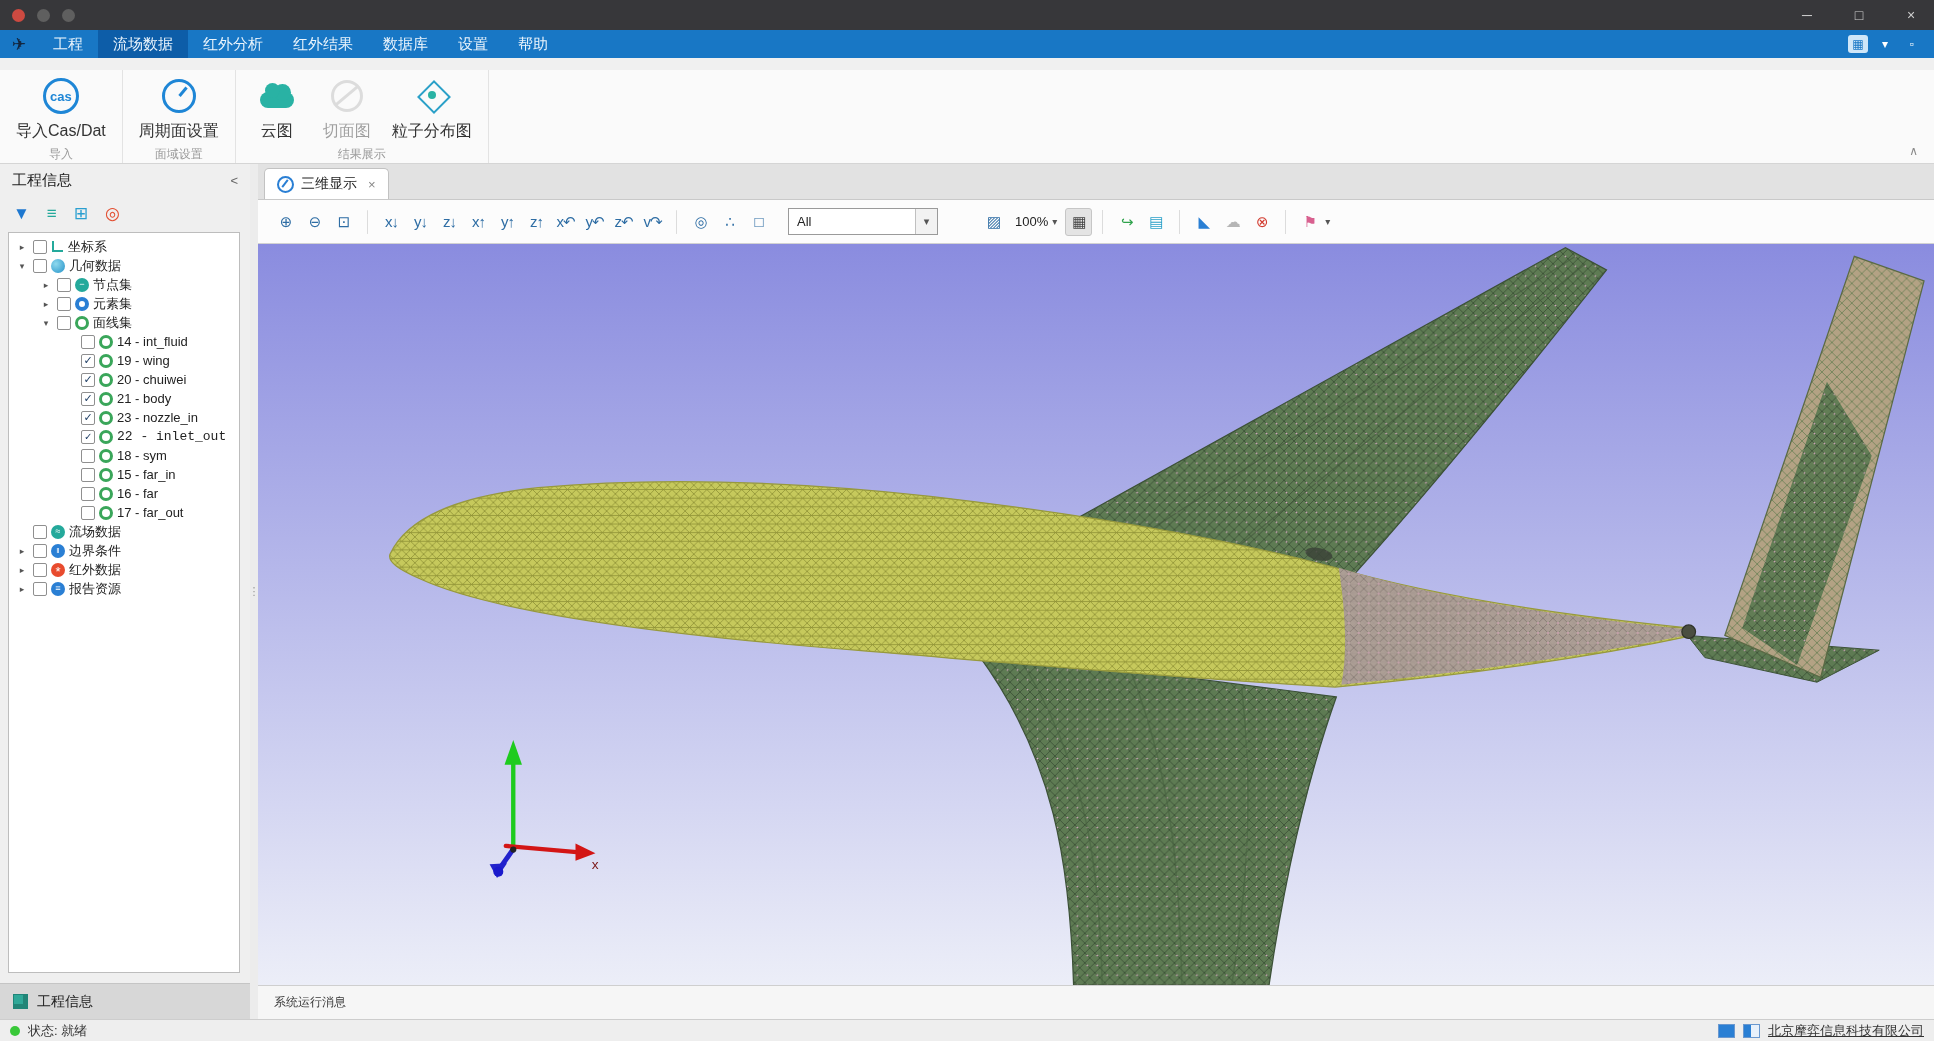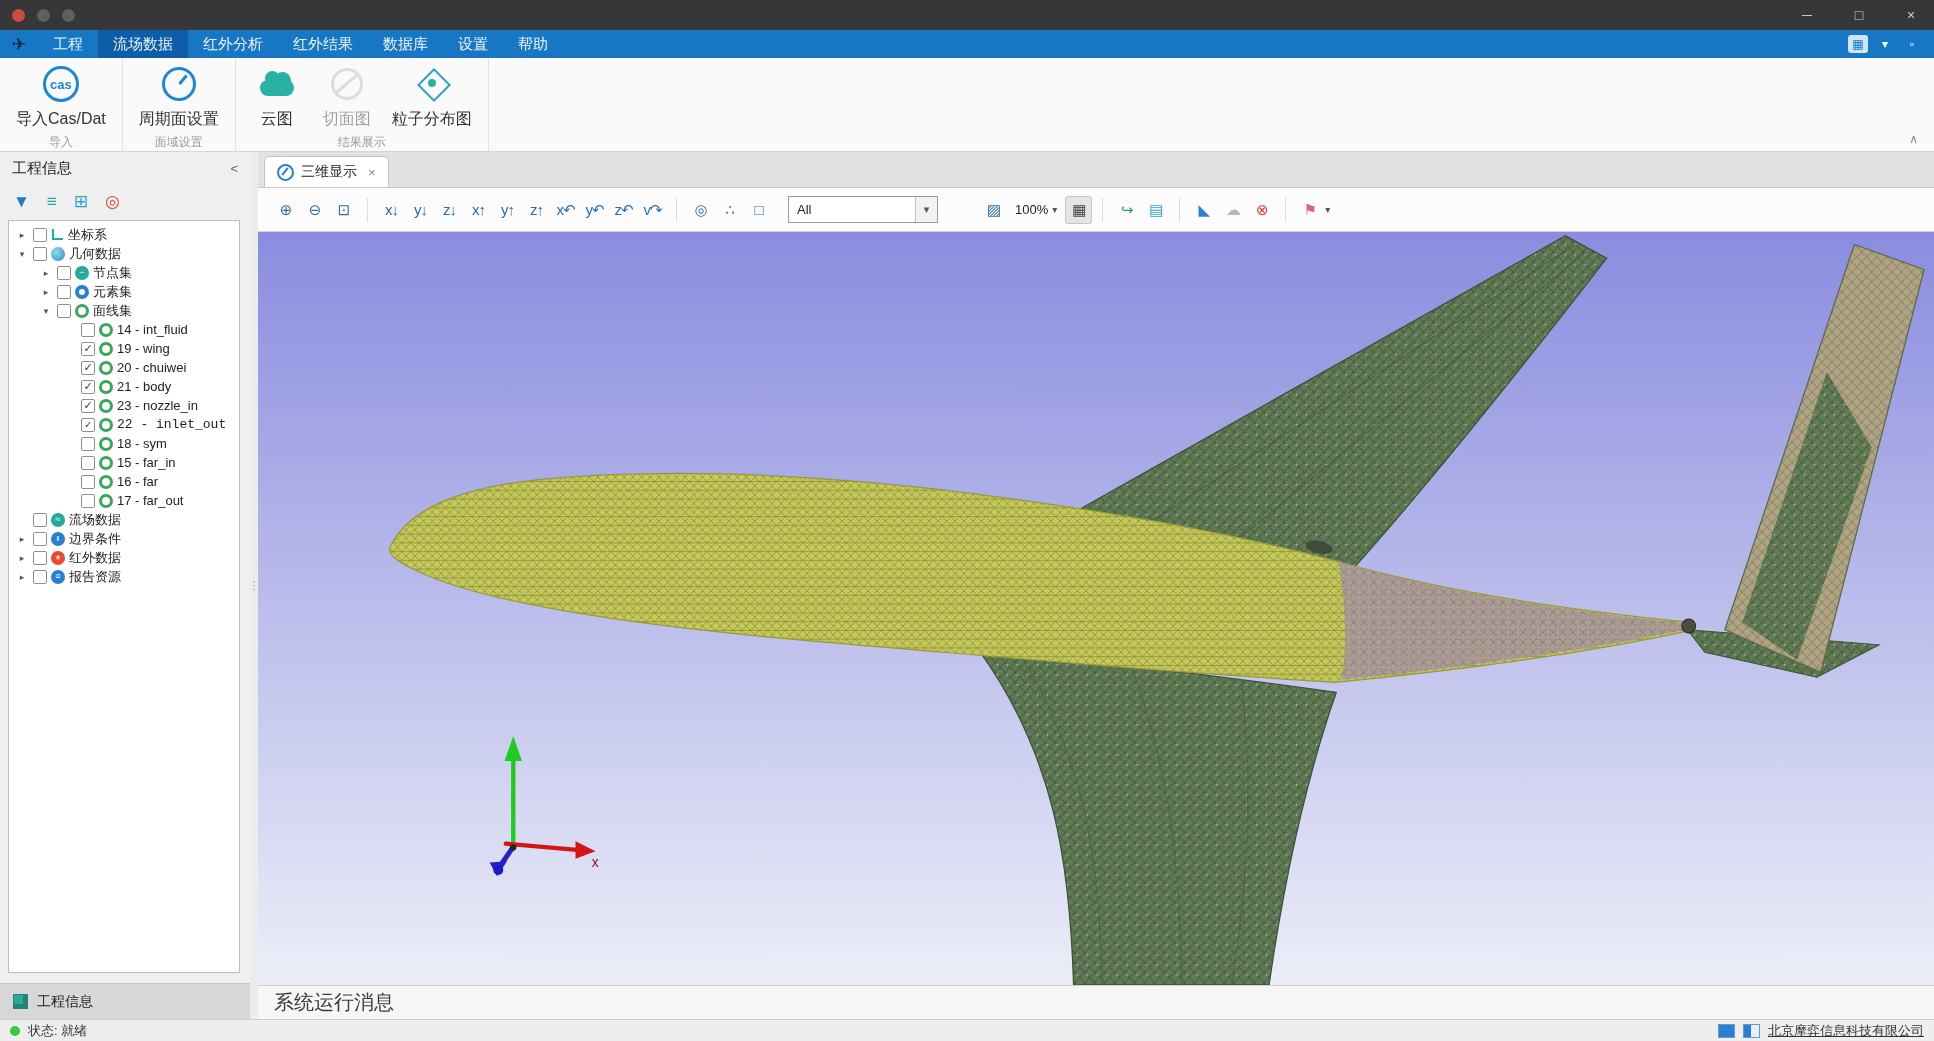--- a/index.html
+++ b/index.html
@@ -19,21 +19,21 @@
   
   .menubar { height:28px; flex:none; background:#1877c5; display:flex; align-items:stretch; color:#eaf4fc; }
   .applogo { width:38px; display:flex; align-items:center; justify-content:center; color:#13263f; font-size:17px; }
   .menu-item { padding:0 15px; display:flex; align-items:center; font-size:15px; white-space:nowrap; }
   .menu-item.active { background:#0d5da8; }
   .menu-right { margin-left:auto; display:flex; align-items:center; gap:7px; padding-right:12px; }
   .mr-icon { min-width:20px; height:18px; display:flex; align-items:center; justify-content:center; font-size:12px; color:#fff; }
   .mr-icon.mr-boxed { background:#cfe6f8; color:#1877c5; border-radius:3px; }
 
   
-  .ribbon { height:94px; flex:none; background:#fafafa; border-bottom:1px solid #d5d5d5; display:flex; position:relative; }
+  .ribbon { height:94px; flex:none; background:#fafafa; border-bottom:1px solid #d5d5d5; display:flex; position:relative;margin-top:12px; }
   .rgroup { display:flex; flex-direction:column; border-right:1px solid #e3e3e3; padding:3px 8px 0; }
   .rbuttons { display:flex; gap:4px; flex:1; }
   .rbtn { display:flex; flex-direction:column; align-items:center; padding:1px 8px; min-width:66px; gap:3px; }
   .rbtn.disabled { opacity:.45; filter:grayscale(1); }
   .rlabel { font-size:16px; color:#333; white-space:nowrap; }
   .rglabel { text-align:center; font-size:12px; color:#9a9a9a; padding:3px 0 5px; }
   .ribbon-collapse { position:absolute; right:16px; bottom:5px; color:#8a8a8a; font-size:12px; }
   .rbi { width:44px; height:44px; position:relative; display:flex; align-items:center; justify-content:center; }
   .rbi-text { position:relative; font-weight:700; font-size:13px; color:#1e86d6; }
   .rbi-cas::before { content:""; position:absolute; inset:4px; border:3px solid #1e86d6; border-radius:50%; }
@@ -95,21 +95,21 @@
   .ml40 { margin-left:40px; }
   .zoomsel { display:flex; align-items:center; gap:4px; font-size:13px; color:#222; padding:0 6px; }
   .small-caret { font-size:10px; color:#555; }
   .grid-on { background:#e4e4e4; border:1px solid #c6c6c6; color:#444; }
   .c-green { color:#2fa34c; } .c-blue { color:#2a7fd4; } .c-teal { color:#2aa0c8; }
   .c-red { color:#d23b2f; } .c-pink { color:#d8608f; } .c-gray { color:#b5b5b5; }
 
   .viewport { flex:1; position:relative; min-height:0; }
   .viewport svg { display:block; width:100%; height:100%; }
 
-  .msgbar { height:34px; flex:none; background:#f6f6f6; border-top:1px solid #cfcfcf; display:flex; align-items:center; padding:0 16px; font-size:20px; color:#3a3a3a; }
+  .msgbar { height:34px; flex:none; background:#f6f6f6; border-top:1px solid #cfcfcf; display:flex; align-items:center; padding:0 16px; font-size:12px; color:#3a3a3a; }
 
   
   .statusbar { height:22px; flex:none; background:#eee; border-top:1px solid #cdcdcd; display:flex; align-items:center; padding:0 10px; font-size:13px; color:#333; gap:8px; }
   .status-dot { width:10px; height:10px; border-radius:50%; background:#39c839; flex:none; }
   .sb-right { margin-left:auto; display:flex; align-items:center; gap:8px;text-decoration:underline; }
   .sb-ic { width:17px; height:14px; border:1px solid #6a98cf; background:#2a7fd4; flex:none; }
   .sb-ic.half { background:linear-gradient(90deg,#2a7fd4 50%,#e8f1fb 50%); }
 </style>
 </head>
 <body>

